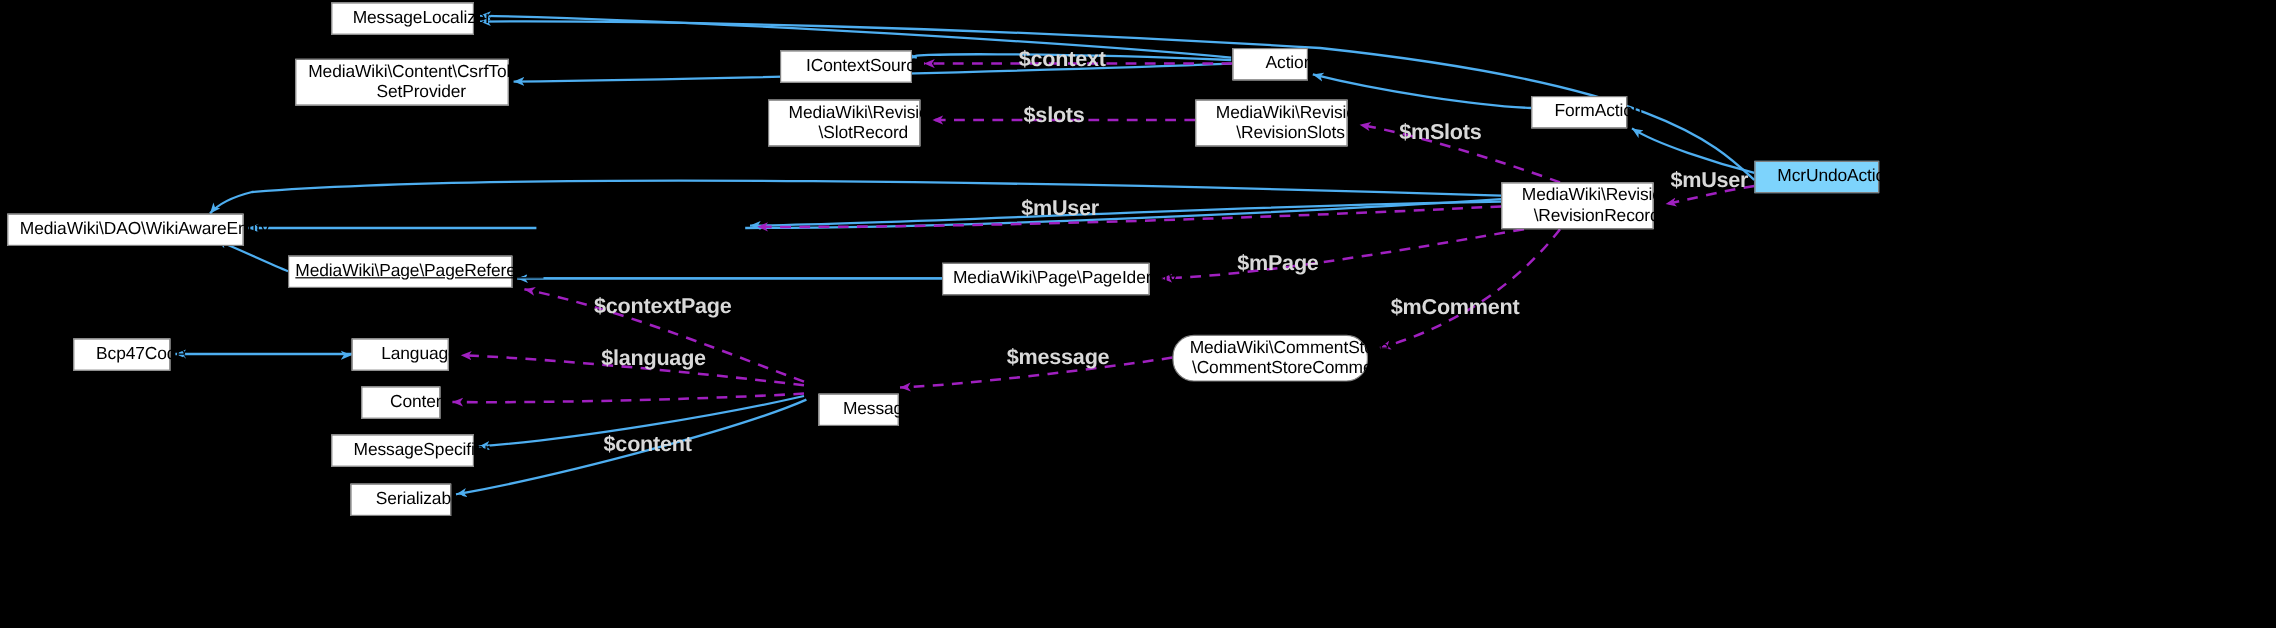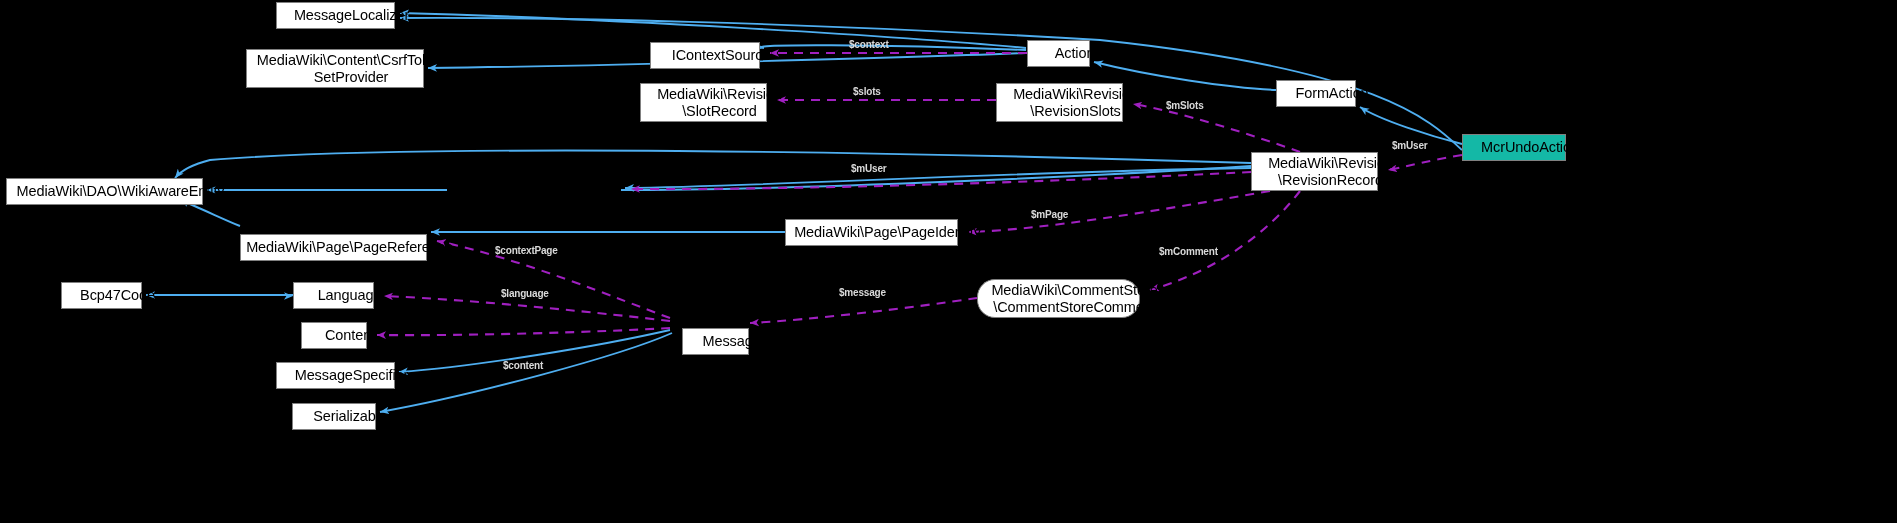--- a/index.html
+++ b/index.html
@@ -34,27 +34,27 @@
     text-align: center;
     display: flex;
     align-items: center;
     justify-content: center;
     white-space: pre;
     letter-spacing: -0.1px;
     z-index: 5;
     padding-left: 32px;
   }
   .node.current {
-    background: #14b8a6;
+    background: #7dd3fc;
     border: 1px solid #808080;
   }
   .edge-label {
     position: absolute;
     color: #d9d9d9;
-    font-size: 10px;
+    font-size: 18px;
     font-weight: bold;
     white-space: nowrap;
     z-index: 6;
     letter-spacing: -0.2px;
     text-align: right;
   }
 </style>
 </head>
 <body>
 
@@ -154,21 +154,21 @@
   <div class="node" style="left:1276px;top:80px;width:80px;height:27px;">FormAction</div>
 
   <div class="node current" style="left:1462px;top:134px;width:104px;height:27px;">McrUndoAction</div>
 
   <div class="node" style="left:1251px;top:152px;width:127px;height:39px;">MediaWiki\Revision
 \RevisionRecord</div>
 
   <div class="node" style="left:6px;top:178px;width:197px;height:27px;">MediaWiki\DAO\WikiAwareEntity</div>
 
 
-  <div class="node" style="left:240px;top:234px;width:187px;height:27px;">MediaWiki\Page\PageReference</div>
+  <div class="node" style="left:240px;top:213px;width:187px;height:27px;text-decoration:underline;">MediaWiki\Page\PageReference</div>
 
   <div class="node" style="left:785px;top:219px;width:173px;height:27px;">MediaWiki\Page\PageIdentity</div>
 
   <div class="node" style="left:977px;top:279px;width:163px;height:39px;border-radius:18px;">MediaWiki\CommentStore
 \CommentStoreComment</div>
 
   <div class="node" style="left:61px;top:282px;width:81px;height:27px;">Bcp47Code</div>
 
   <div class="node" style="left:293px;top:282px;width:81px;height:27px;">Language</div>
 

